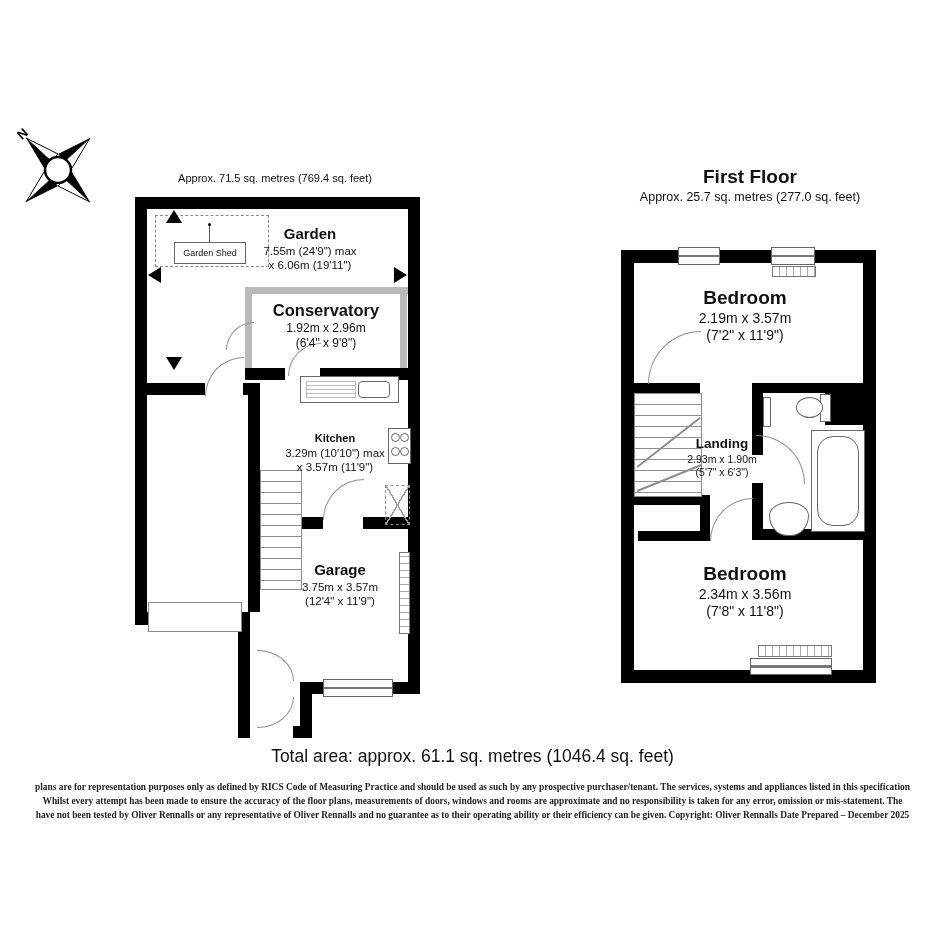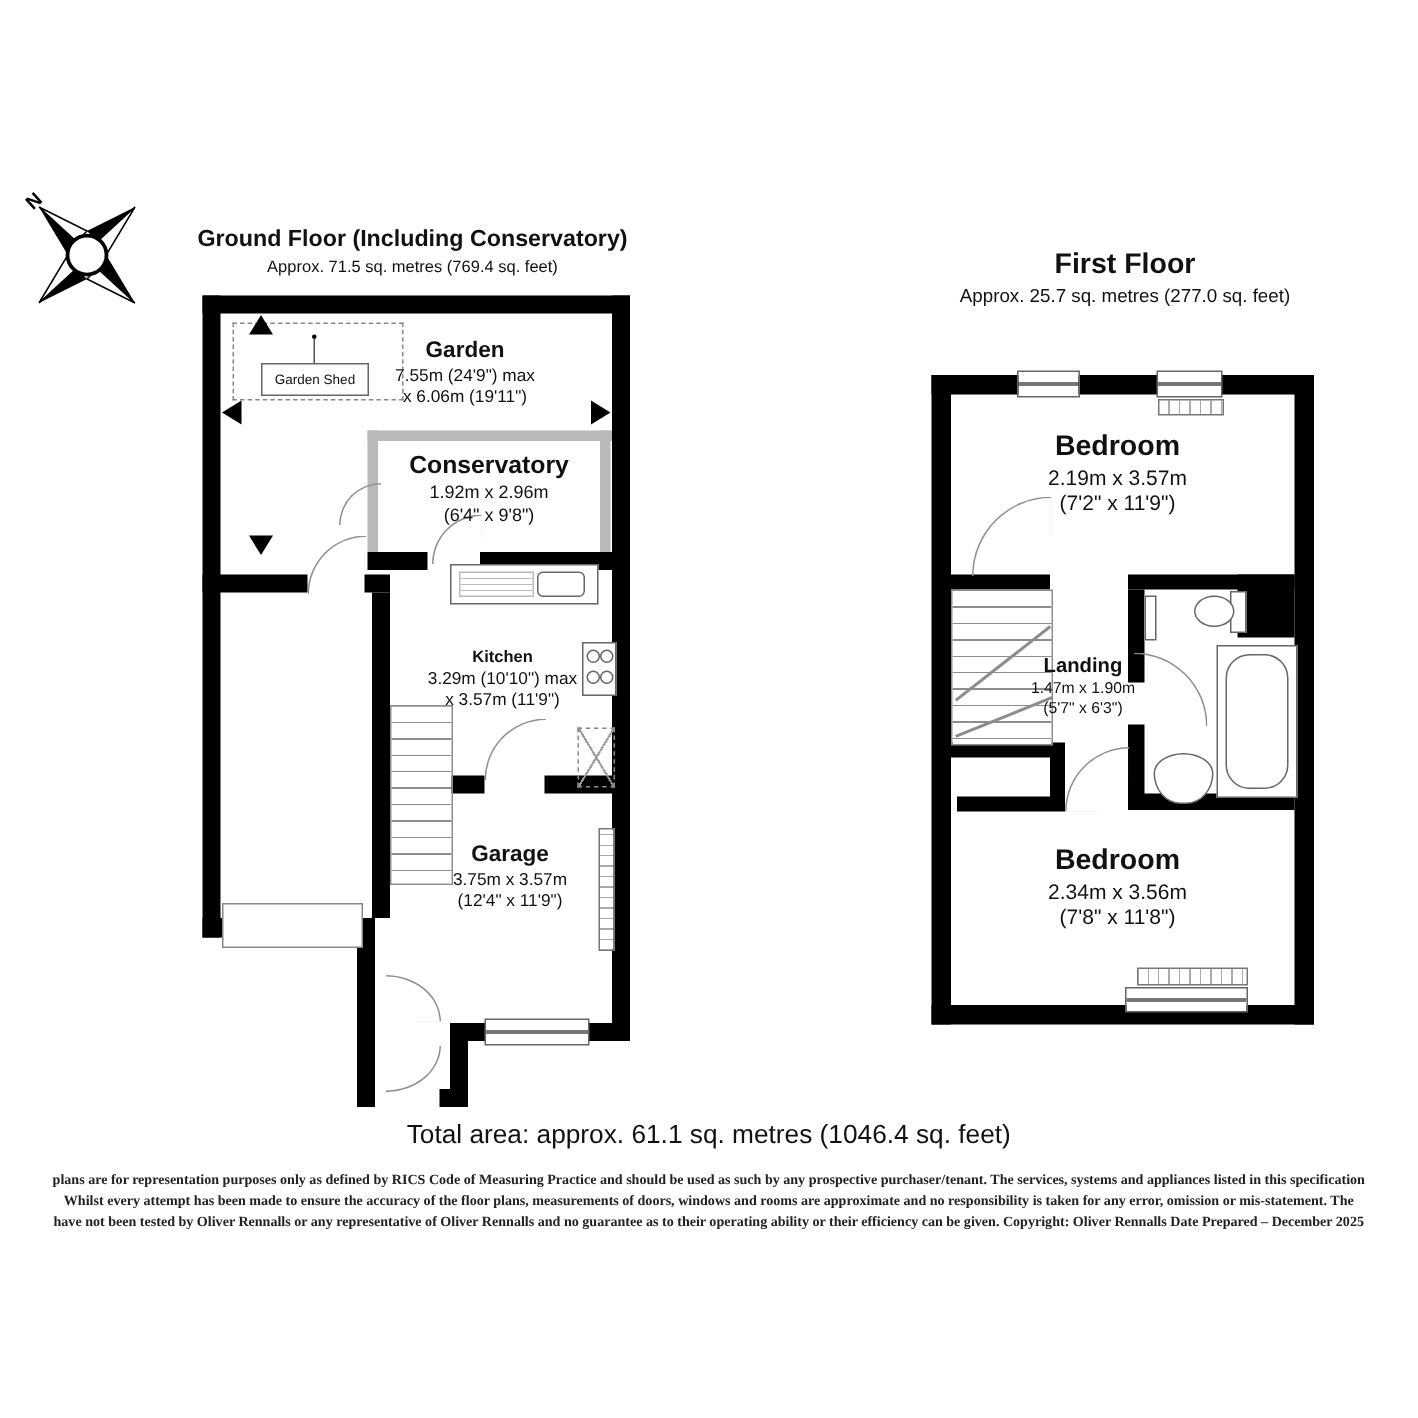--- a/index.html
+++ b/index.html
@@ -50,21 +50,20 @@
     <polygon points="76,14 44,30 51,37" fill="#000"></polygon>
     <polygon points="76,14 51,37 58,44" fill="#fff" stroke="#000" stroke-width="1"></polygon>
     <polygon points="12,78 44,62 37,55" fill="#000"></polygon>
     <polygon points="12,78 37,55 30,48" fill="#fff" stroke="#000" stroke-width="1"></polygon>
     <polygon points="76,78 58,48 51,55" fill="#000"></polygon>
     <polygon points="76,78 51,55 44,62" fill="#fff" stroke="#000" stroke-width="1"></polygon>
     <circle cx="44" cy="46" r="13" fill="#fff" stroke="#000" stroke-width="2.5"></circle>
     <text x="4" y="14" font-size="13" font-weight="bold" font-family="Liberation Sans, sans-serif" transform="rotate(-42 9 10)">N</text>
   </svg>
 
-  <div class="title" style="left:85px;top:151px;width:380px;font-size:15.5px;">Ground Floor (Including Conservatory)</div>
   <div class="subtitle" style="left:85px;top:172px;width:380px;font-size:11px;">Approx. 71.5 sq. metres (769.4 sq. feet)</div>
 
   <div class="title" style="left:560px;top:166px;width:380px;font-size:19px;">First Floor</div>
   <div class="subtitle" style="left:560px;top:190px;width:380px;font-size:12.5px;">Approx. 25.7 sq. metres (277.0 sq. feet)</div>
 
   <div class="plan" style="left:135px;top:197px;width:285px;height:545px;">
 
     <div class="wall" style="left:0;top:0;width:285px;height:12px;"></div>
     <div class="wall" style="left:0;top:0;width:12px;height:428px;"></div>
     <div class="wall" style="left:273px;top:0;width:12px;height:497px;"></div>
@@ -192,21 +191,21 @@
     <div class="arc tr" style="left:135px;top:185px;width:48px;height:48px;"></div>
     <div class="arc tl" style="left:89px;top:248px;width:42px;height:42px;"></div>
 
     <div class="lbl" style="left:124px;top:36px;">
       <div class="rname" style="font-size:19px;">Bedroom</div>
       <div class="dim" style="font-size:14px;">2.19m x 3.57m</div>
       <div class="dim" style="font-size:14px;">(7'2" x 11'9")</div>
     </div>
     <div class="lbl" style="left:101px;top:186px;">
       <div class="rname" style="font-size:13.5px;">Landing</div>
-      <div class="dim" style="font-size:10.5px;">1.47m x 1.90m</div>
+      <div class="dim" style="font-size:10.5px;">2.93m x 1.90m</div>
       <div class="dim" style="font-size:10.5px;">(5'7" x 6'3")</div>
     </div>
     <div class="lbl" style="left:124px;top:312px;">
       <div class="rname" style="font-size:19px;">Bedroom</div>
       <div class="dim" style="font-size:14px;">2.34m x 3.56m</div>
       <div class="dim" style="font-size:14px;">(7'8" x 11'8")</div>
     </div>
   </div>
 
   <div class="abs" style="left:0;top:746px;width:945px;text-align:center;font-size:17.5px;">Total area: approx. 61.1 sq. metres (1046.4 sq. feet)</div>

